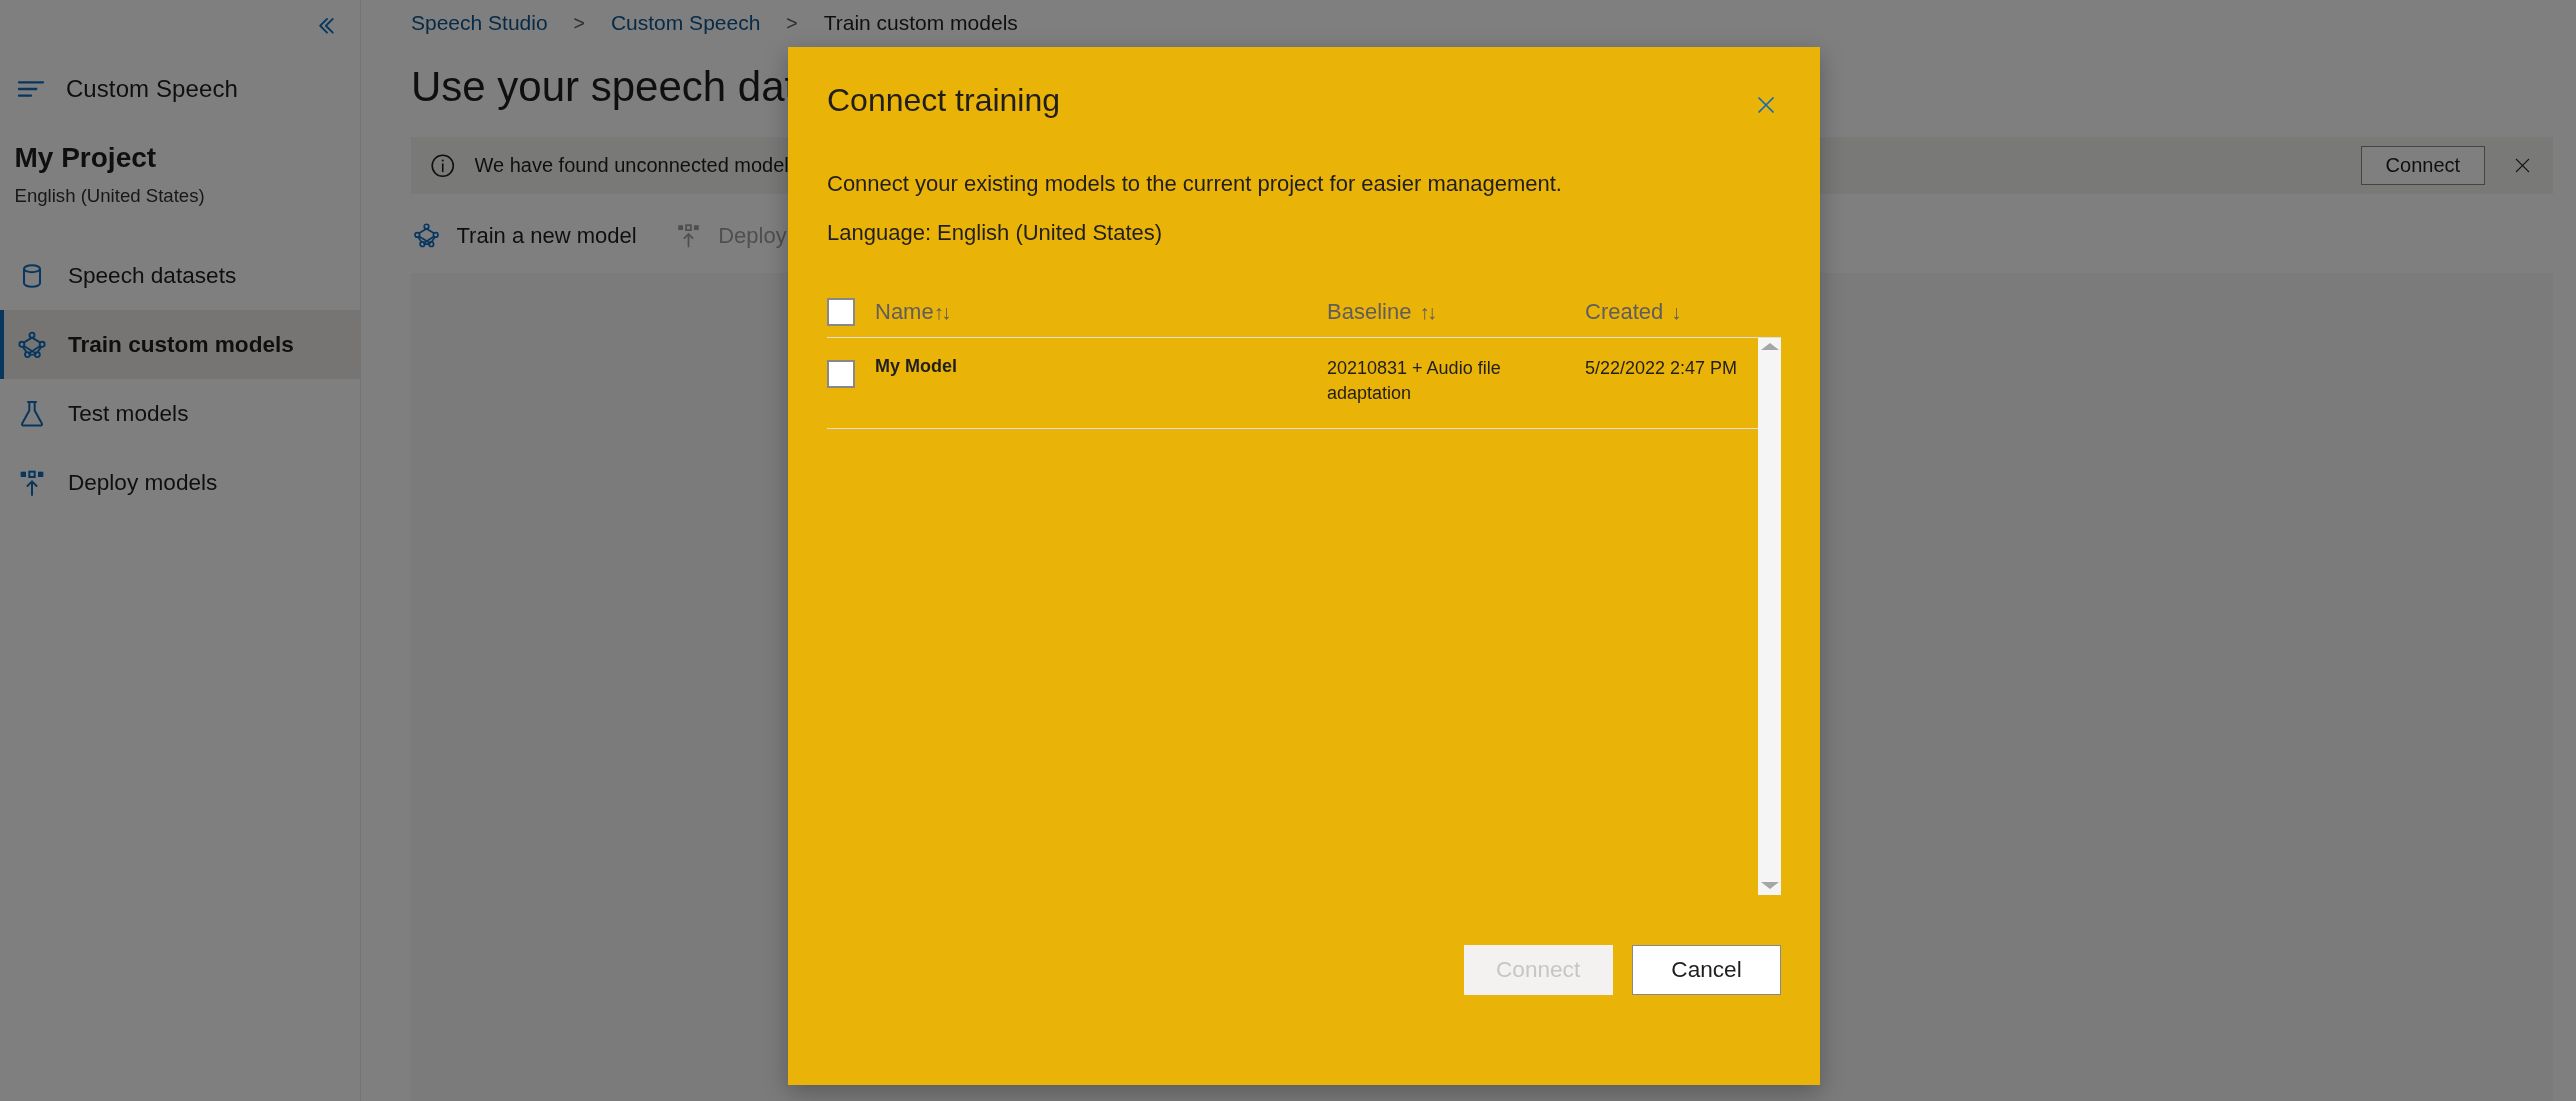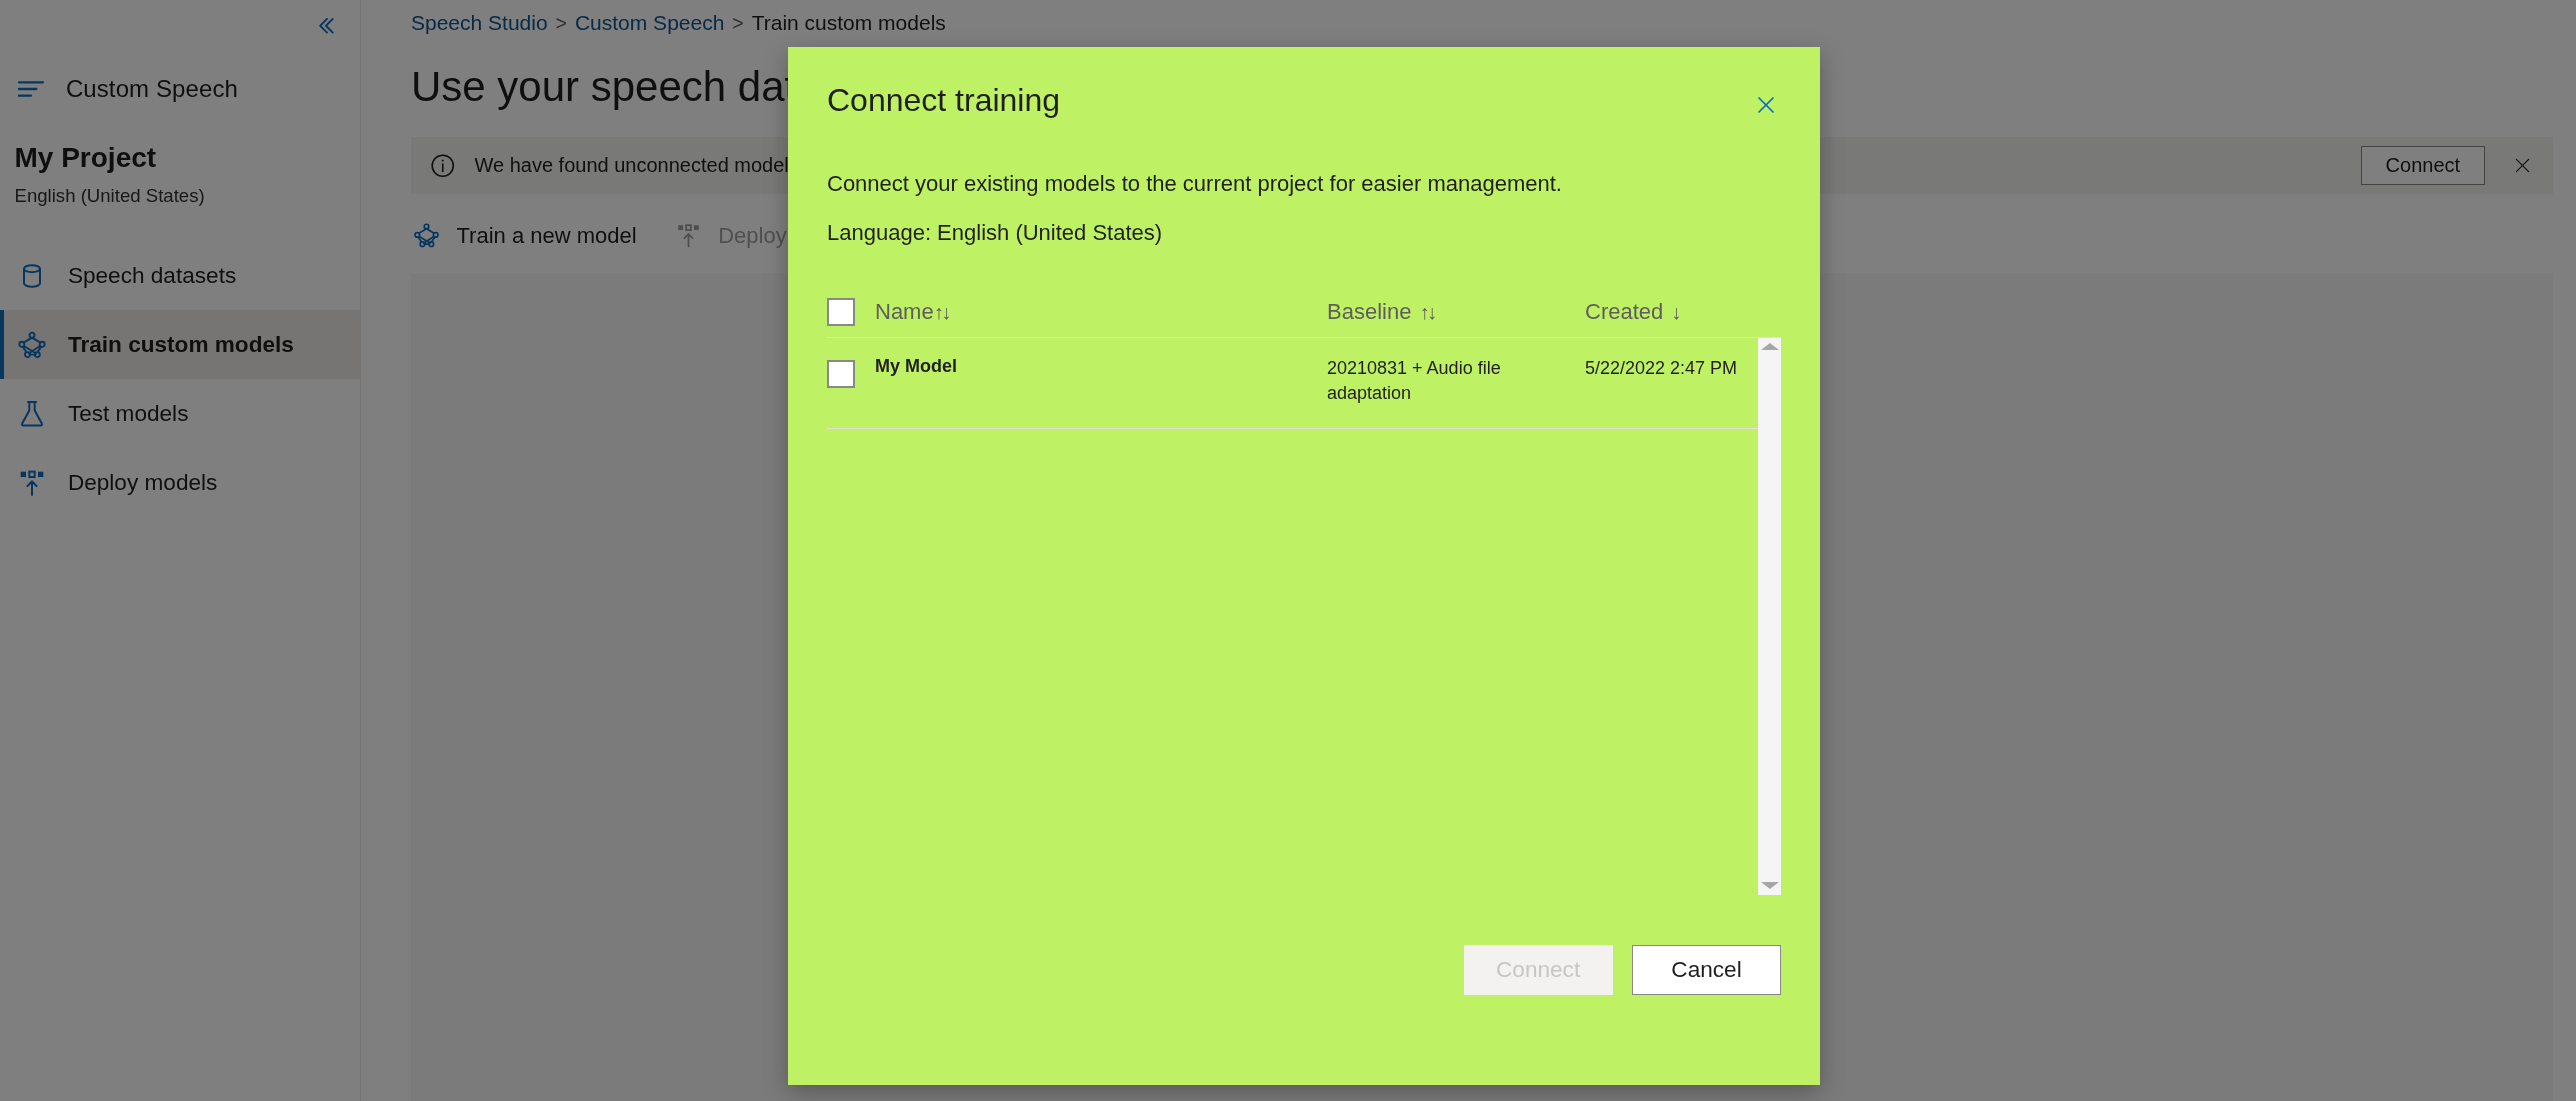--- a/index.html
+++ b/index.html
@@ -66,21 +66,21 @@
   }
 
   
   #main {
     flex: 1 1 auto; min-width: 0; height: 100%;
     padding: 0 0 0 0;
     position: relative;
     background: #ffffff;
   }
   .breadcrumb {
-    display: flex; align-items: center; gap: 8px;
+    display: flex; align-items: center; gap: 26px;
     padding: 11.3px 0 0 50px;
     font-size: 21px;
     white-space: nowrap;
   }
   .crumb-link { color: #0f548c; cursor: pointer; }
   .crumb-sep { color: #605e5c; font-size: 19.4px; }
   .crumb-current { color: #201f1e; }
 
   .page-title {
     padding: 27.5px 0 0 50px;
@@ -141,21 +141,21 @@
   #overlay {
     position: absolute; inset: 0;
     background: rgba(0,0,0,0.50);
     z-index: 50;
   }
 
   #dialog {
     position: absolute;
     left: 788px; top: 47px;
     width: 1032px; height: 1038px;
-    background: #bef264;
+    background: #eab308;
     box-shadow: 0 6.5px 22.6px rgba(0,0,0,0.28);
     z-index: 60;
     display: flex; flex-direction: column;
     padding: 0;
   }
   .dlg-head {
     display: flex; align-items: flex-start; justify-content: space-between;
     padding: 36px 32px 0 39px;
   }
   .dlg-title { font-size: 32px; color: #201f1e; line-height: 1.1; }

